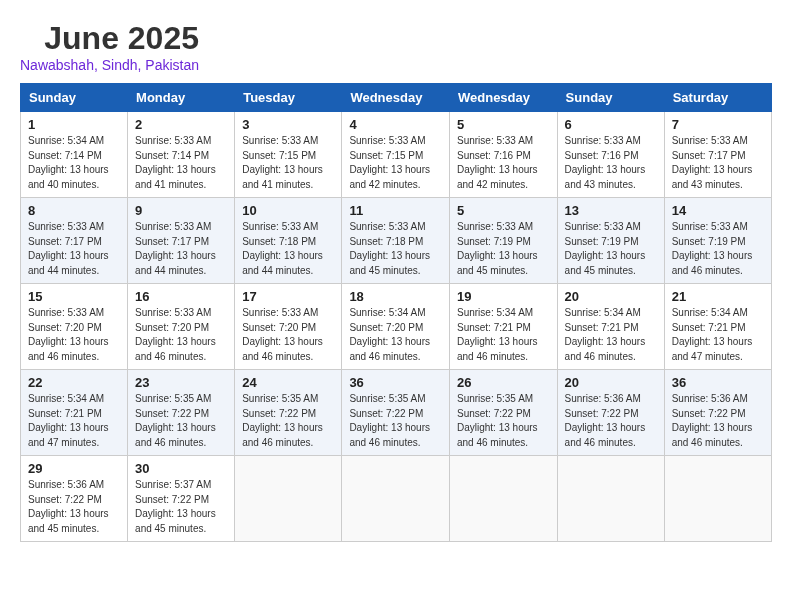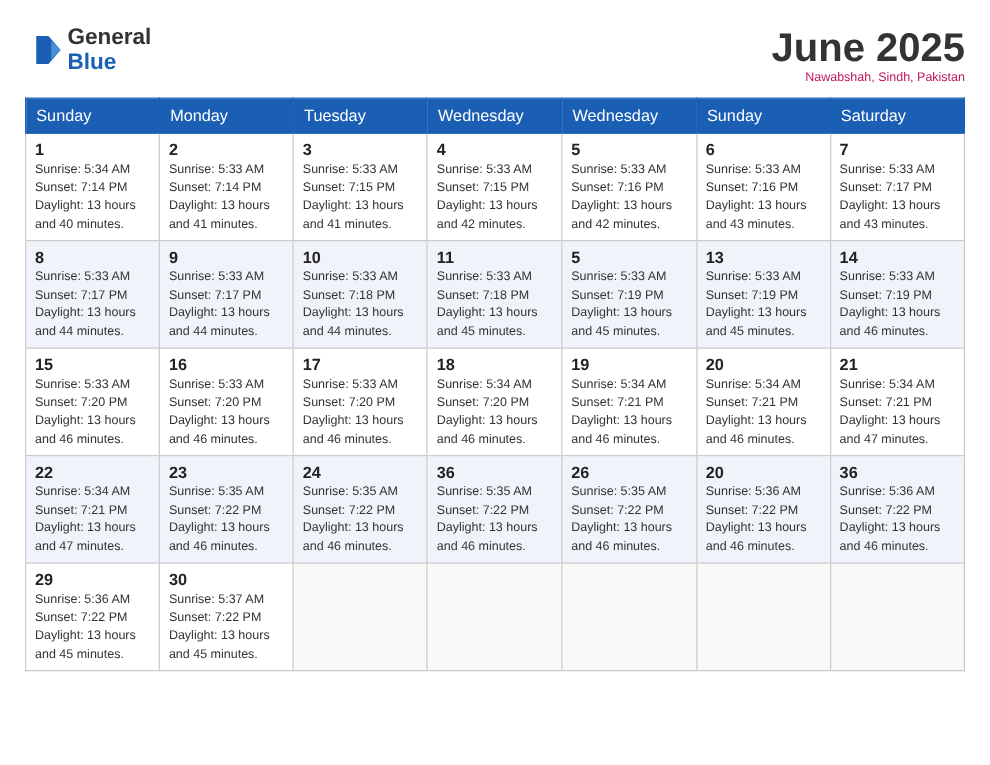--- a/index.html
+++ b/index.html
@@ -36,33 +36,33 @@
     }
     .title-block {
       text-align: right;
     }
     .month-title {
       font-size: 32px;
       font-weight: bold;
       color: #333;
     }
     .subtitle {
-      font-size: 10px;
-      color: #be185d;
+      font-size: 14px;
+      color: #6d28d9;
     }
     .calendar {
       width: 100%;
       border-collapse: collapse;
       border: 1px solid #ccc;
     }
     .calendar th {
       background: #1a5fb4;
       color: #fff;
       font-size: 13px;
-      font-weight: normal;
+      font-weight: bold;
       text-align: left;
       padding: 6px 8px;
       border: 1px solid #1a5fb4;
     }
     .calendar td {
       vertical-align: top;
       border: 1px solid #ccc;
       padding: 5px 7px;
       font-size: 10px;
       color: #333;
@@ -86,30 +86,20 @@
       color: #333;
     }
     .empty-cell {
       background: #f9f9f9 !important;
     }
   </style>
 </head>
 <body>
 
 <div class="header">
-  <div class="logo">
-    <svg class="logo-icon" viewBox="0 0 40 40">
-      <polygon points="25,5 38,20 25,35 12,35 12,5" fill="#1a5fb4"></polygon>
-      <polygon points="28,10 38,20 28,30" fill="#4a90d9"></polygon>
-    </svg>
-    <div class="logo-text">
-      <span class="logo-general">General</span>
-      <span class="logo-blue">Blue</span>
-    </div>
-  </div>
   <div class="title-block">
     <div class="month-title">June 2025</div>
     <div class="subtitle">Nawabshah, Sindh, Pakistan</div>
   </div>
 </div>
 
 <table class="calendar">
   <thead>
     <tr>
     <th>Sunday</th>

